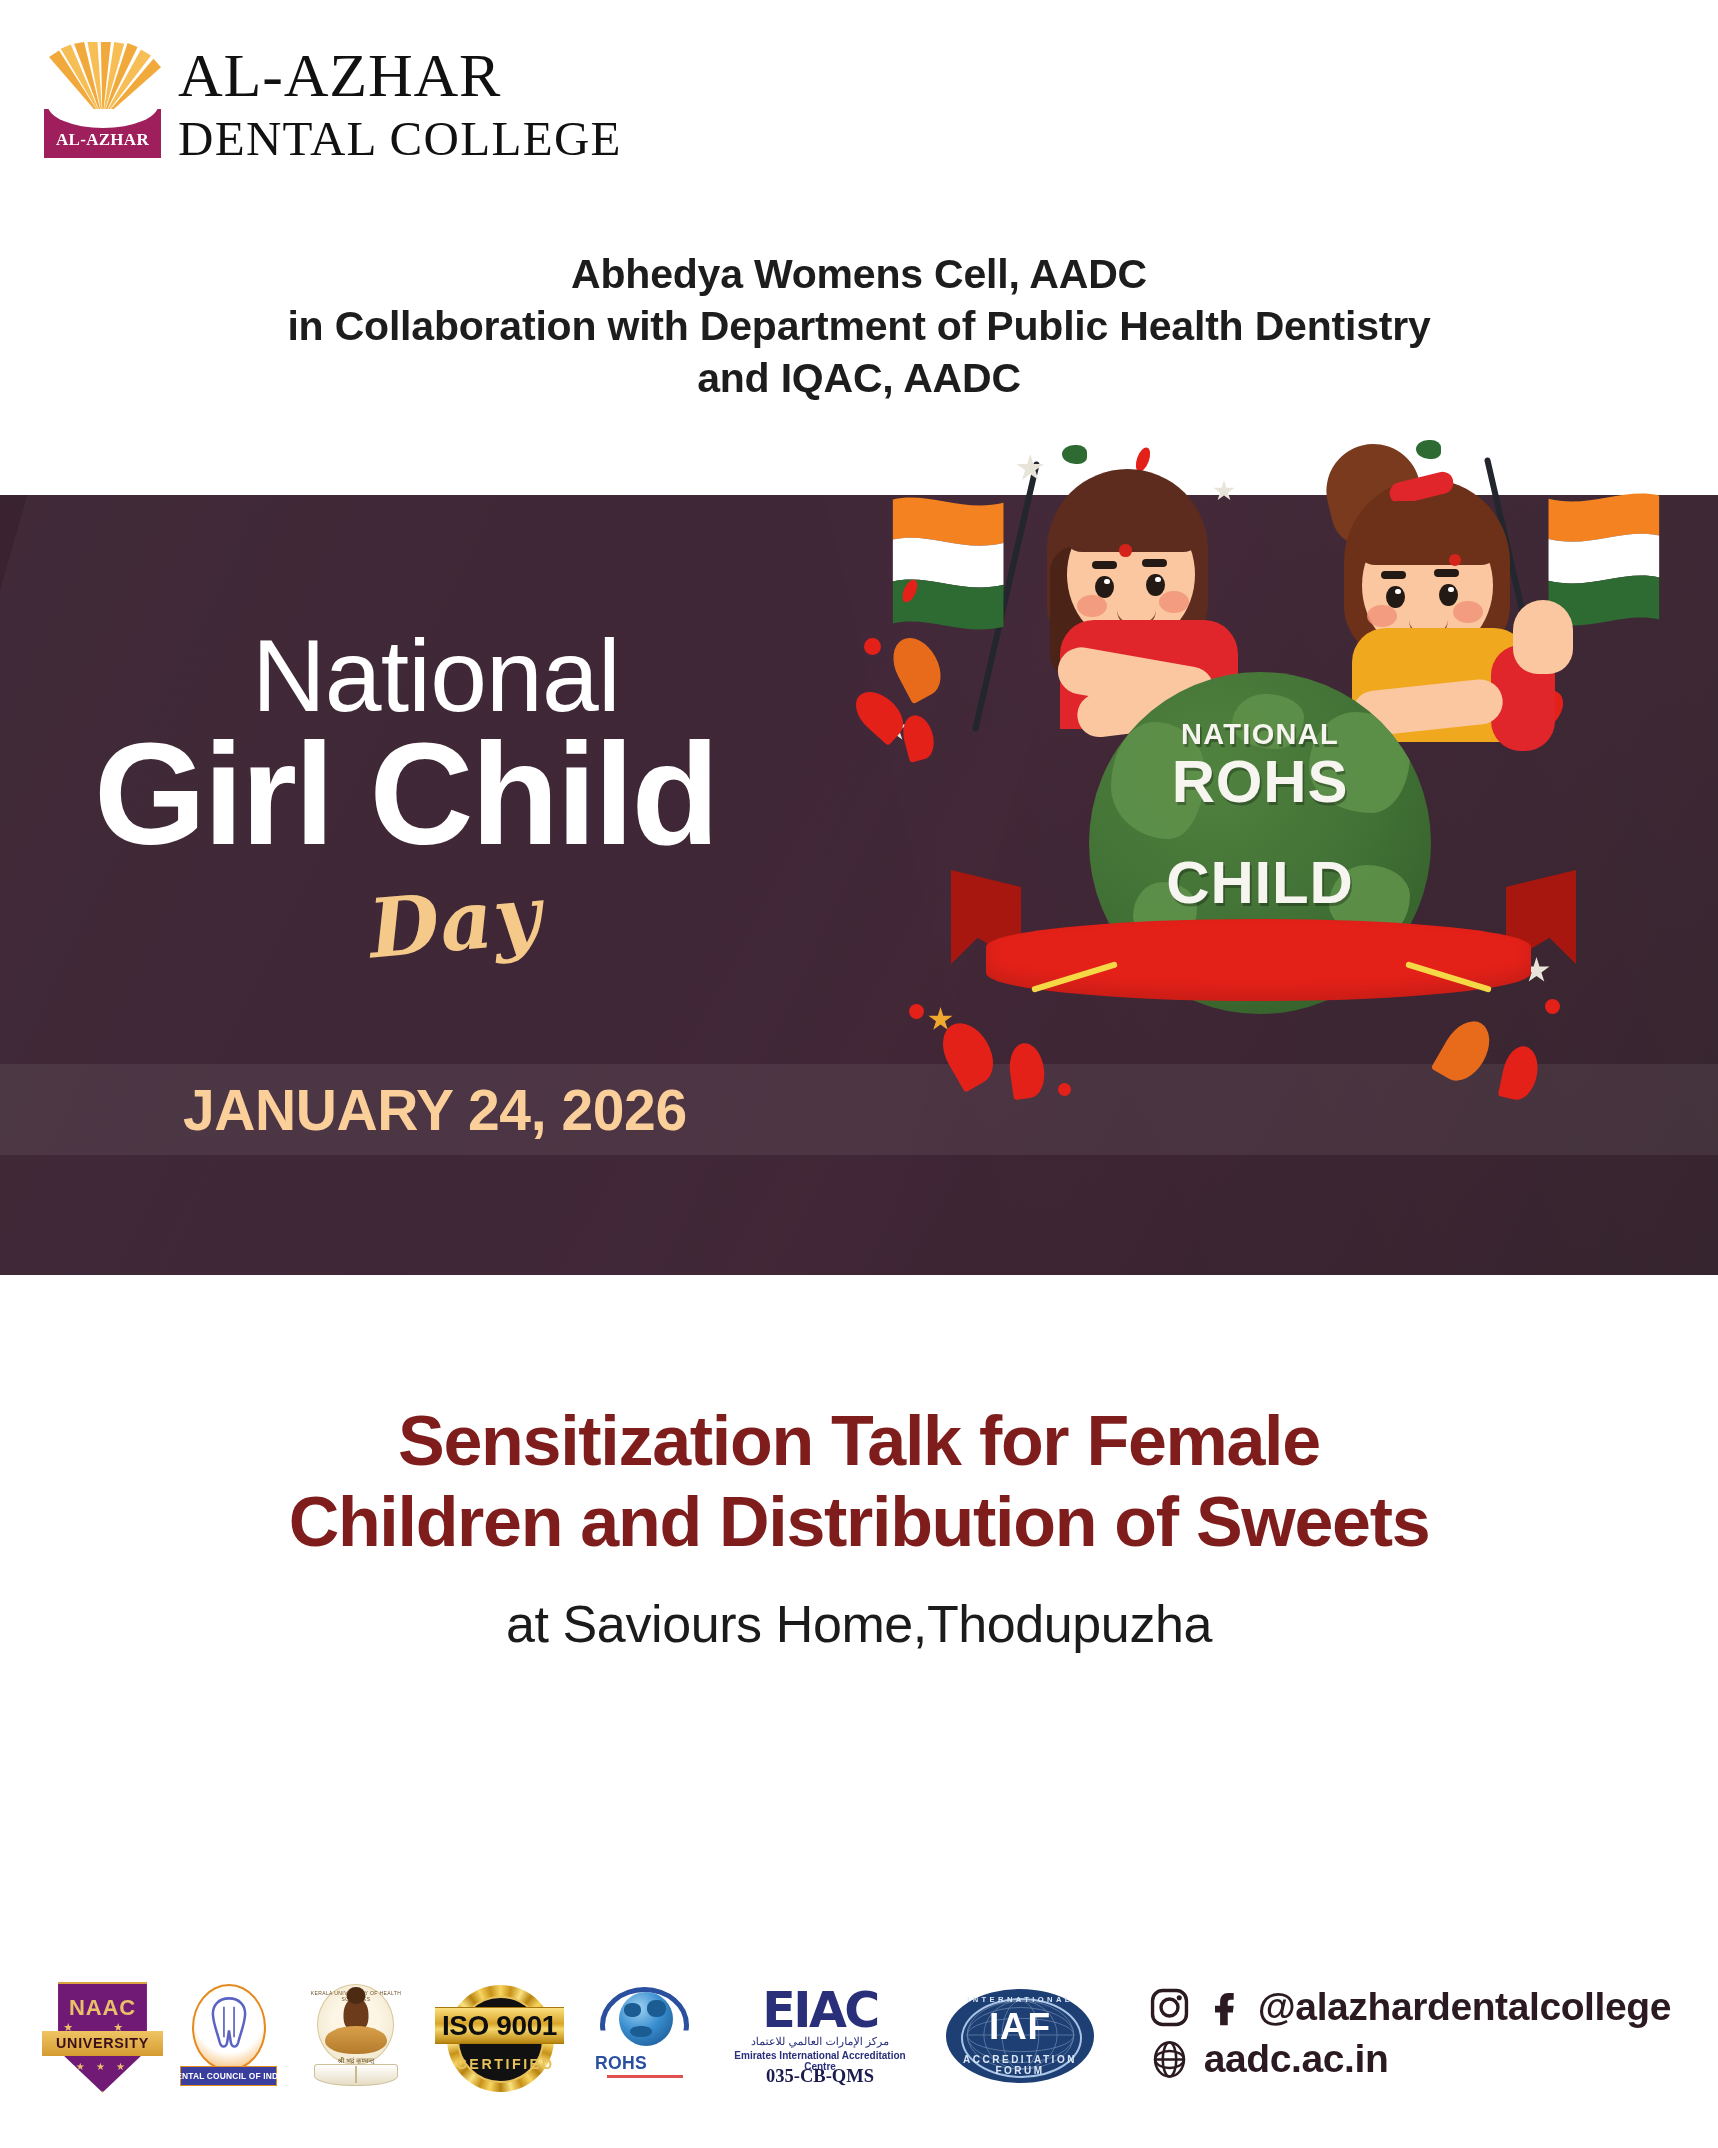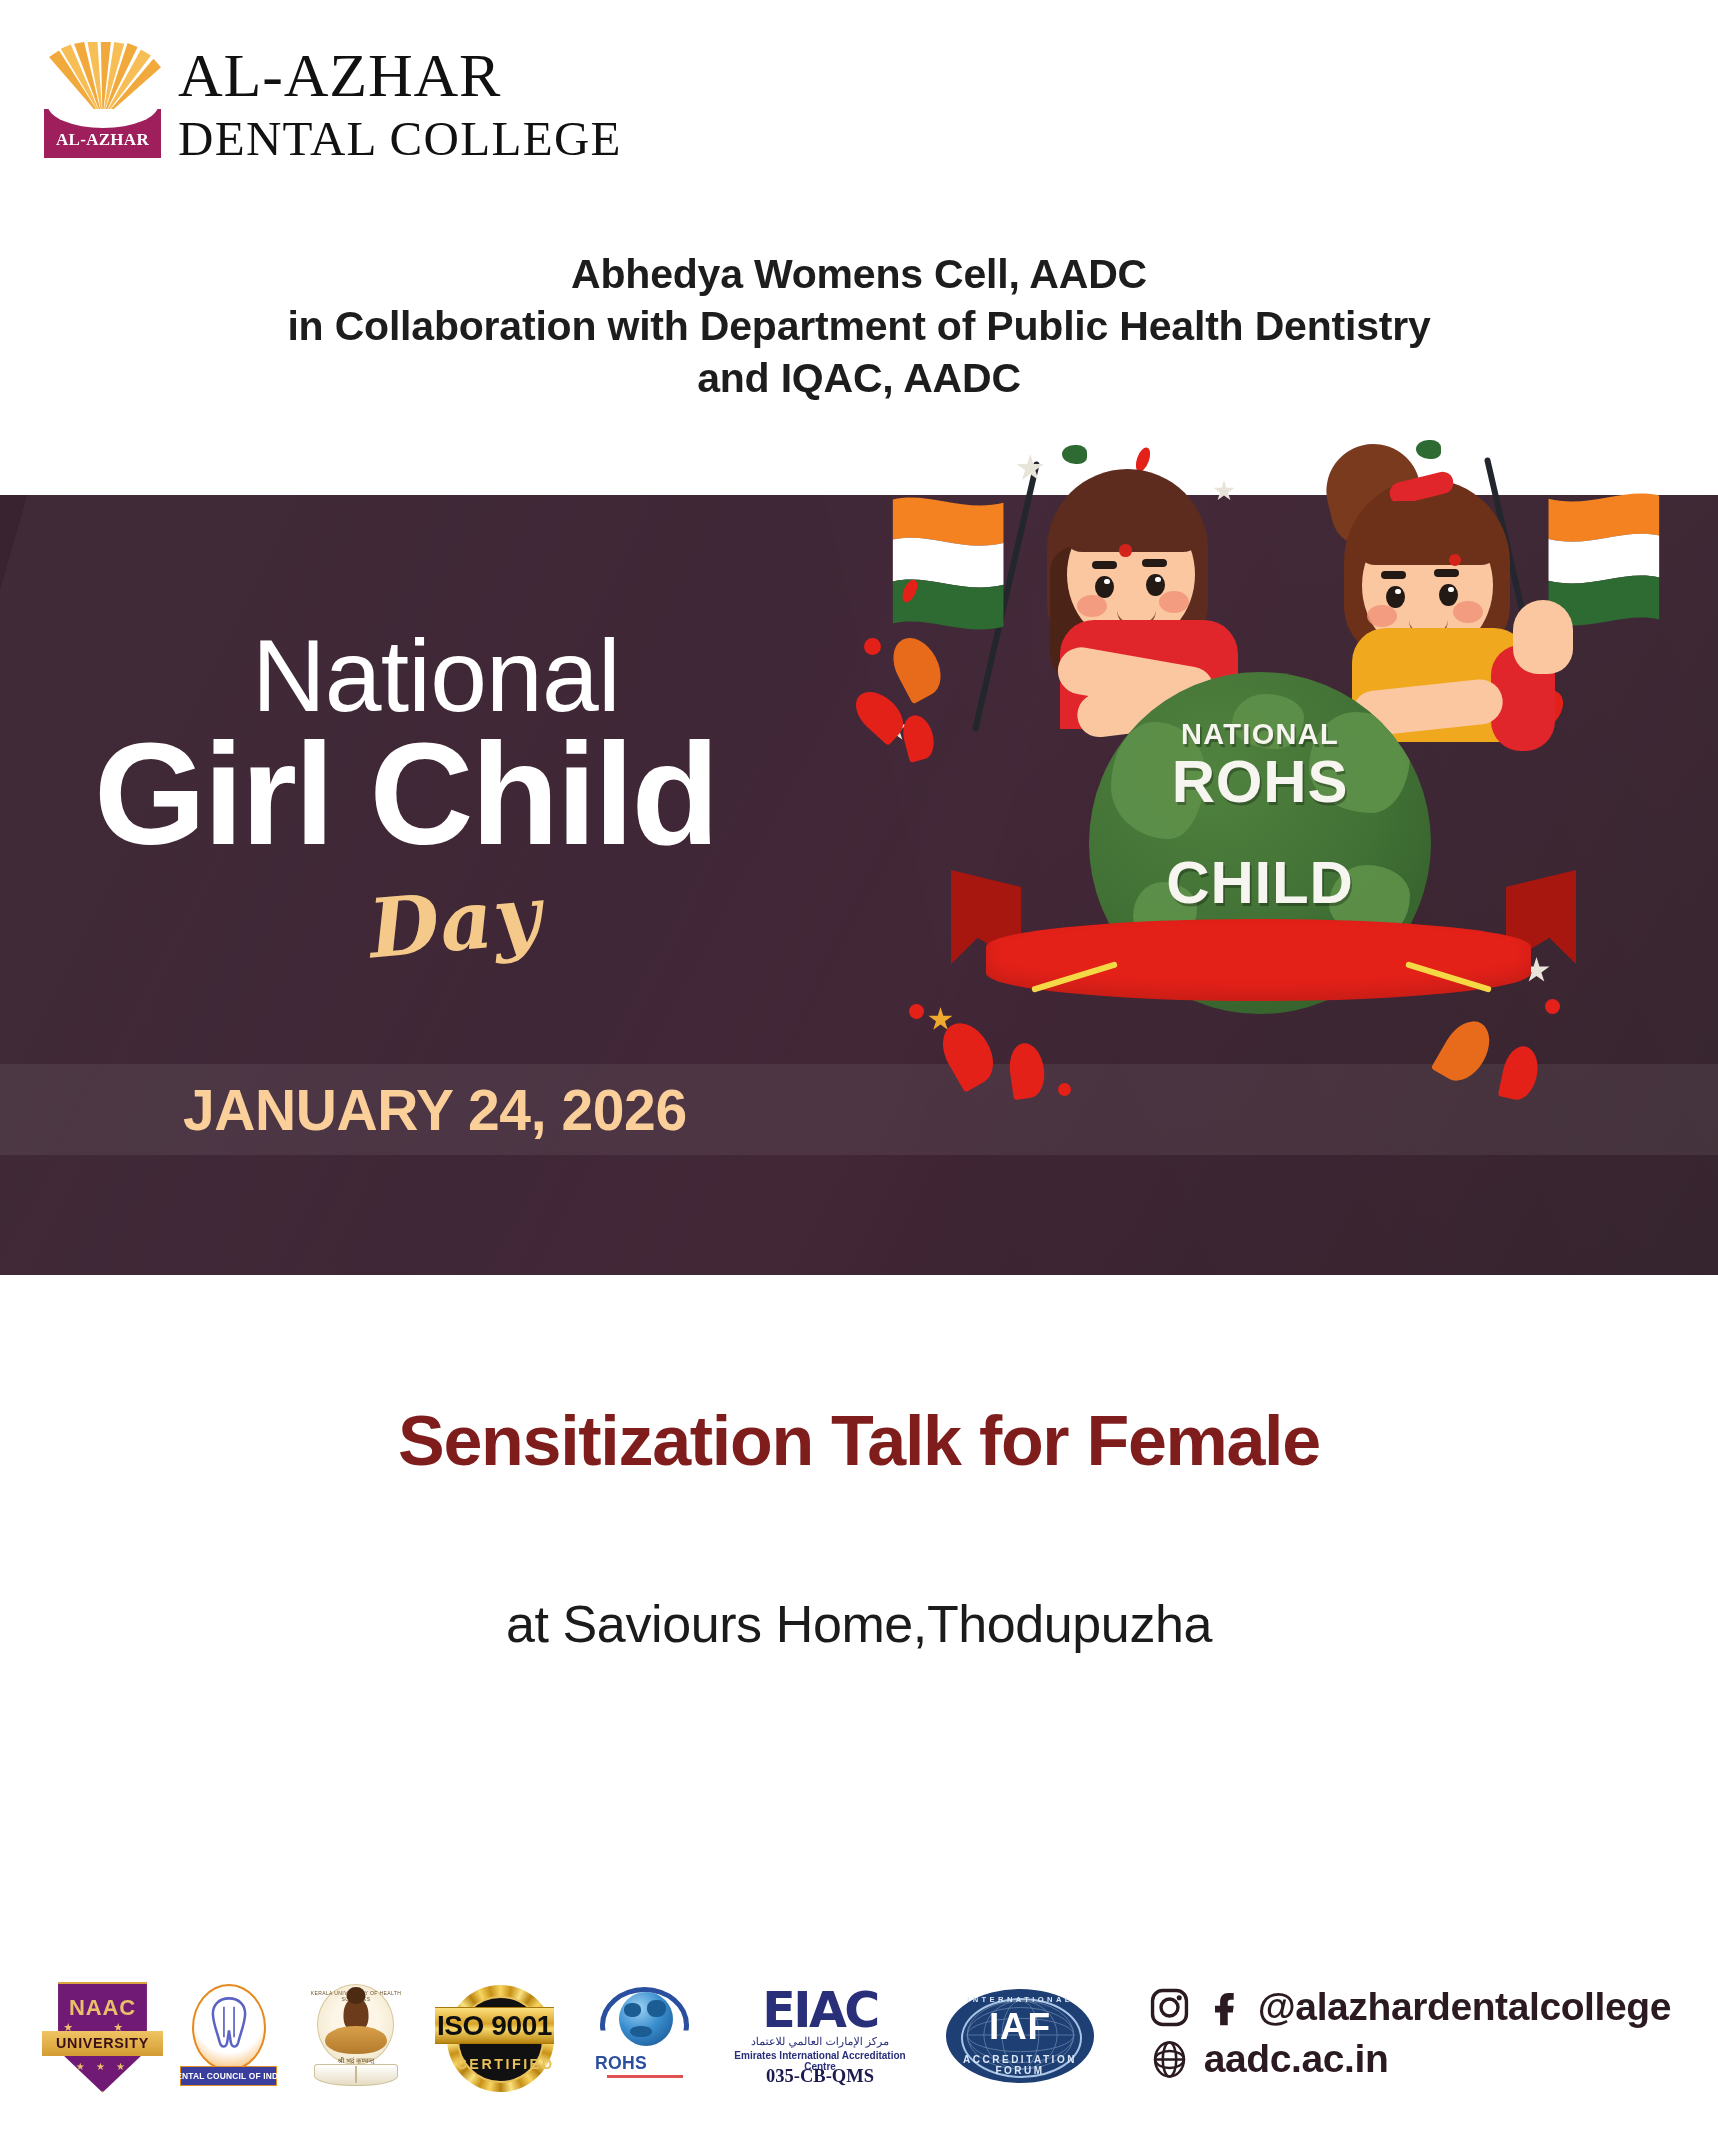--- a/index.html
+++ b/index.html
@@ -227,21 +227,21 @@
                                #f7d560 192deg, #c89118 204deg, #f9e27f 216deg, #b8820f 228deg,
                                #f7d560 240deg, #c89118 252deg, #f9e27f 264deg, #b8820f 276deg,
                                #f7d560 288deg, #c89118 300deg, #f9e27f 312deg, #b8820f 324deg,
                                #f7d560 336deg, #c89118 348deg, #f7d560 360deg);
   }
   .iso-inner {
     position:absolute; left: 22px; top: 17px; width: 87px; height: 87px; border-radius: 50%;
     background: #111; border: 2.5px solid #e8c15a;
   }
   .iso-band {
-    position:absolute; left: 0; top: 28.5px; width: 119px; height: 37px;
+    position:absolute; left: 0; top: 28.5px; width: 129px; height: 37px;
     background: linear-gradient(#fce07e, #d8a429 45%, #f5d66a 60%, #b9850f);
     display:flex; align-items:center; justify-content:center;
     border-top: 1.7px solid #a8780d; border-bottom: 1.7px solid #a8780d;
   }
   .iso-band span { color:#0e0e0e; font-size: 28px; font-weight: 700; letter-spacing: -0.4px; }
   .iso-cert {
     position:absolute; left: 8px; right: 0; top: 77px; text-align:center;
     color: #e8c15a; font-size: 14.3px; font-weight: 700; letter-spacing: 2.5px;
   }
 
@@ -459,20 +459,21 @@
   </div>
 
   <div class="ribbon"></div>
   <div class="ribbon-dash" style="left:178px;top:554px;width:89px;transform:rotate(-17deg);"></div>
   <div class="ribbon-dash" style="left:552px;top:554px;width:89px;transform:rotate(17deg);"></div>
 </div>
 
 <div class="main">
   <div class="event-title">
     <div>Sensitization Talk for Female</div>
+    <div>Children and Distribution of Sweets</div>
   </div>
   <div class="event-venue">at Saviours Home,Thodupuzha</div>
 </div>
 
 <div class="footer">
 
   <div class="badges">
 
     <div class="badge">
       <div class="naac">

